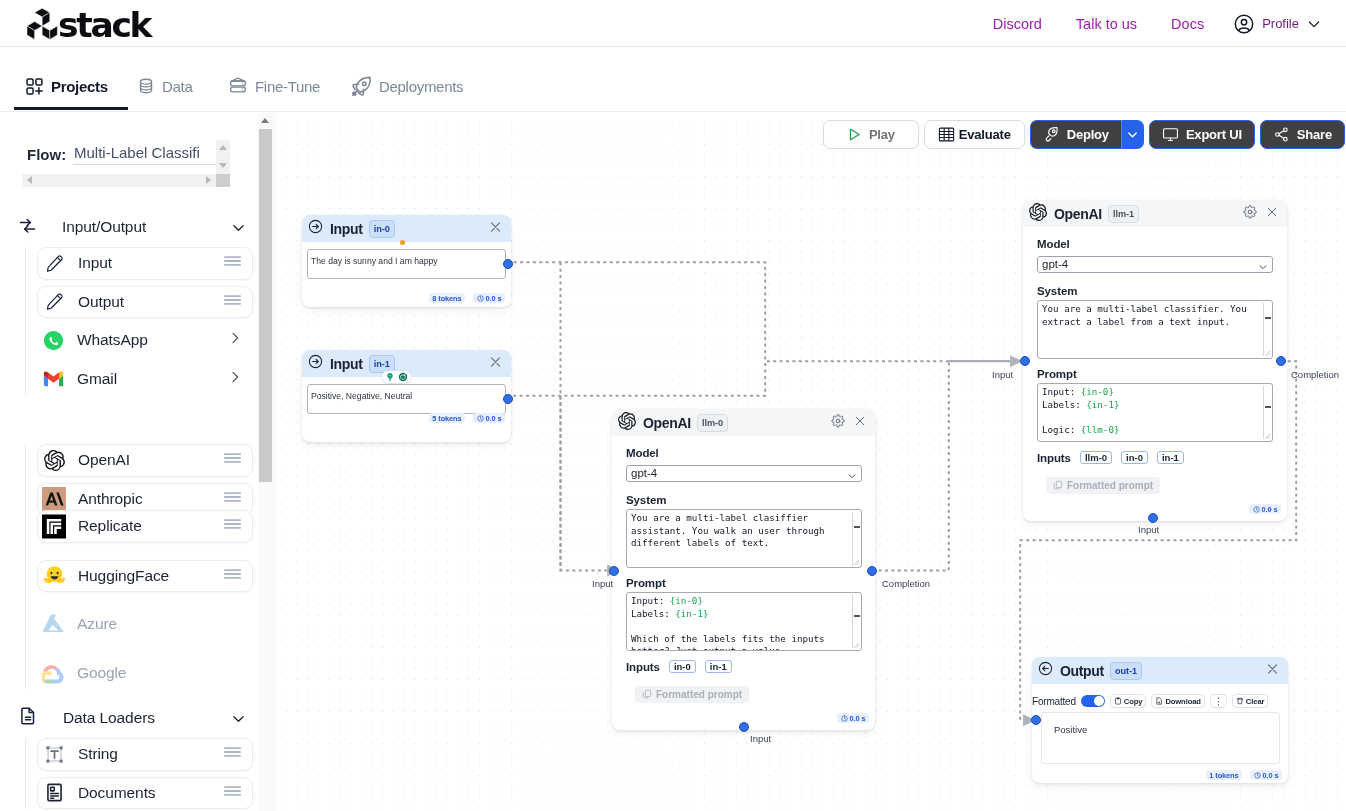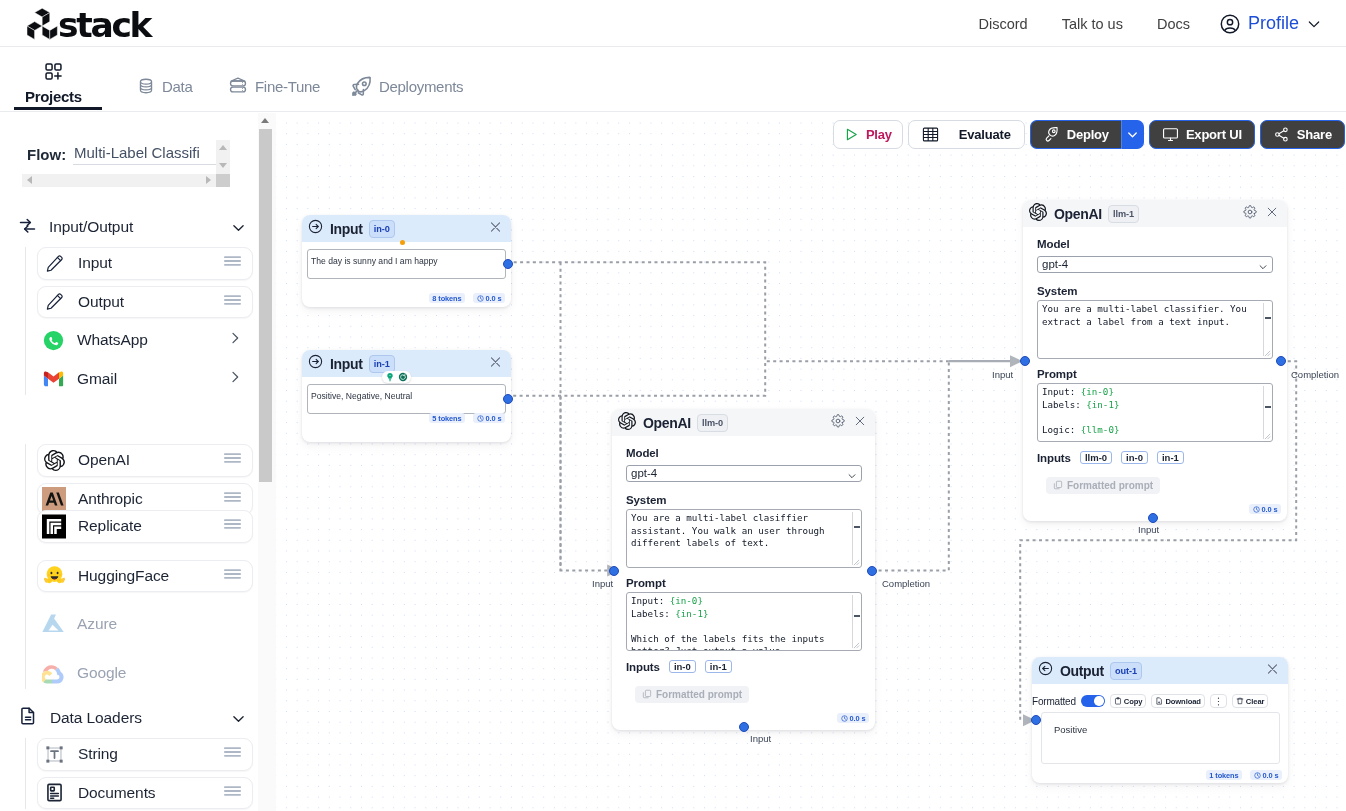--- a/index.html
+++ b/index.html
@@ -15,35 +15,35 @@
 
   
   .header {
     position:absolute; left:0; top:0; width:1346px; height:47px;
     border-bottom:1px solid #e9ebef;
     display:flex; align-items:center;
   }
   .logo { position:absolute; left:27px; top:8px; display:flex; align-items:flex-start; gap:4px; }
   .logo-text { font-family:"DejaVu Sans", sans-serif; font-size:34.5px; font-weight:700; letter-spacing:-2.3px; color:#0b0d10; line-height:34px; margin-top:0px; margin-left:-4px; -webkit-font-smoothing:antialiased; }
   .header-nav { position:absolute; right:14px; top:0; height:47px; display:flex; align-items:center; gap:0px; }
-  .header-nav a { color:#404040; font-size:14.5px; text-decoration:none; padding:0 17px; }
+  .header-nav a { color:#a21caf; font-size:14.5px; text-decoration:none; padding:0 17px; }
   .profile { display:flex; align-items:center; gap:7px; padding-left:12px; padding-right:10px; cursor:pointer;}
-  .profile .pf-label { font-size:18px; color:#1d4ed8; }
+  .profile .pf-label { font-size:13px; color:#701a75; }
 
   
   .tabs {
     position:absolute; left:0; top:47px; width:1346px; height:65px;
     border-bottom:1px solid #e9ebef;
   }
   .tab { position:absolute; top:0; display:flex; align-items:center; gap:7px; height:63px; padding-top:15px; cursor:pointer; box-sizing:border-box;}
   .tab .tab-label { font-size:15px; color:#7d8898; font-weight:400; letter-spacing:-0.3px; }
   .tab.active .tab-label { color:#111827; font-weight:700; }
   .tab.active::after { content:''; position:absolute; left:-11px; right:-20px; bottom:0; height:3px; background:#111827; }
   .tab svg { display:block; }
-  #tab-projects { left:25px;flex-direction:column; }
+  #tab-projects { left:25px; }
   #tab-data { left:137px; }
   #tab-finetune { left:228px; }
   #tab-deploy { left:351px; }
 
   
   .sidebar {
     position:absolute; left:0; top:113px; width:276px; height:698px;
     background:#fff; z-index:60;
   }
   .flow-row { position:absolute; left:0; top:25px; width:262px; height:48px; }
@@ -63,21 +63,21 @@
   .hbar .lf { left:5px; border-right:5px solid #b8b8b8; }
   .hbar .rt { right:5px; border-left:5px solid #b8b8b8; }
   .corner { position:absolute; left:216px; top:35.5px; width:14px; height:13.4px; background:#cdcdcd;}
 
   .side-scroll { position:absolute; left:0; top:101px; width:262px; height:597px; overflow:hidden; }
   .sbar-v { position:absolute; left:258px; top:0px; width:18px; height:698px; background:#fafafa; }
   .sbar-thumb { position:absolute; left:0.7px; top:16px; width:13.5px; height:353px; background:#c9c9c9; }
   .sbar-arrow { position:absolute; left:3px; top:5px; width:0;height:0;
     border-left:4px solid transparent; border-right:4px solid transparent; border-bottom:5px solid #7a7a7a; }
   .grp-head { position:absolute; display:flex; align-items:center; width:238px; left:18px; height:26px; cursor:pointer; }
-  .grp-head .gh-title { font-size:15.5px; color:#1c2433; margin-left:12px; letter-spacing:-0.1px;}
+  .grp-head .gh-title { font-size:15.5px; color:#1c2433; margin-left:25px; letter-spacing:-0.1px;}
   .grp-head .gh-chev { position:absolute; right:9px; top:5px; }
   .grp-items { position:absolute; left:25px; width:230px; border-left:1px solid #e6e8ec; }
   .sitem {
     position:absolute; left:11px; width:216px; height:32.5px; border:1px solid #ebedf1; border-radius:9px;
     background:#fff; display:flex; align-items:center; cursor:grab;
     box-shadow: 0 1px 1.5px rgba(16,24,40,0.04);
   }
   .sitem.plain { border:none; box-shadow:none; background:transparent; cursor:default;}
   .sitem .si-ic { position:absolute; left:4px; top:50%; transform:translateY(-50%); width:24px; height:24px; display:flex; align-items:center; justify-content:center;}
   .sitem .si-lb { position:absolute; left:40px; font-size:15.5px; color:#1c2433; letter-spacing:-0.1px;}
@@ -93,23 +93,23 @@
   }
 
   
   .ctoolbar { position:absolute; right:1px; top:7px; display:flex; align-items:center; gap:5px; z-index:40;}
   .cbtn {
     height:29px; display:flex; align-items:center; gap:6px; padding:0 10px;
     border:1px solid #d7dbe2; border-radius:7px; background:#fff; cursor:pointer;
     font-size:13px; font-weight:700; color:#111827; white-space:nowrap; letter-spacing:-0.2px;
   }
   .cbtn.blue { background:#404040; border-color:#2563eb; color:#fff; }
-  .cbtn.play { color:#be185d; padding:0 10px; gap:7px; }
+  .cbtn.play { color:#737373; padding:0 23px; gap:7px; }
   .cbtn.blue { padding:0 12px; gap:7px; }
-  .ctoolbar > .cbtn:nth-child(2) { padding:0 13px; gap:20px; }
+  .ctoolbar > .cbtn:nth-child(2) { padding:0 13px; gap:4px; }
   .deploy-wrap { display:flex; }
   .deploy-wrap .cbtn:first-child { border-top-right-radius:0; border-bottom-right-radius:0; border-right:1px solid #4b83ef;}
   .deploy-caret { height:29px; width:22px; display:flex; align-items:center; justify-content:center; background:#2563eb; border:1px solid #2563eb; border-left:none; border-top-right-radius:7px; border-bottom-right-radius:7px; cursor:pointer; }
 
   
   .node {
     position:absolute; background:#fff; border-radius:8px;
     box-shadow: 0 1px 3px rgba(16,24,40,0.10), 0 4px 10px rgba(16,24,40,0.05);
     z-index:20;
   }

